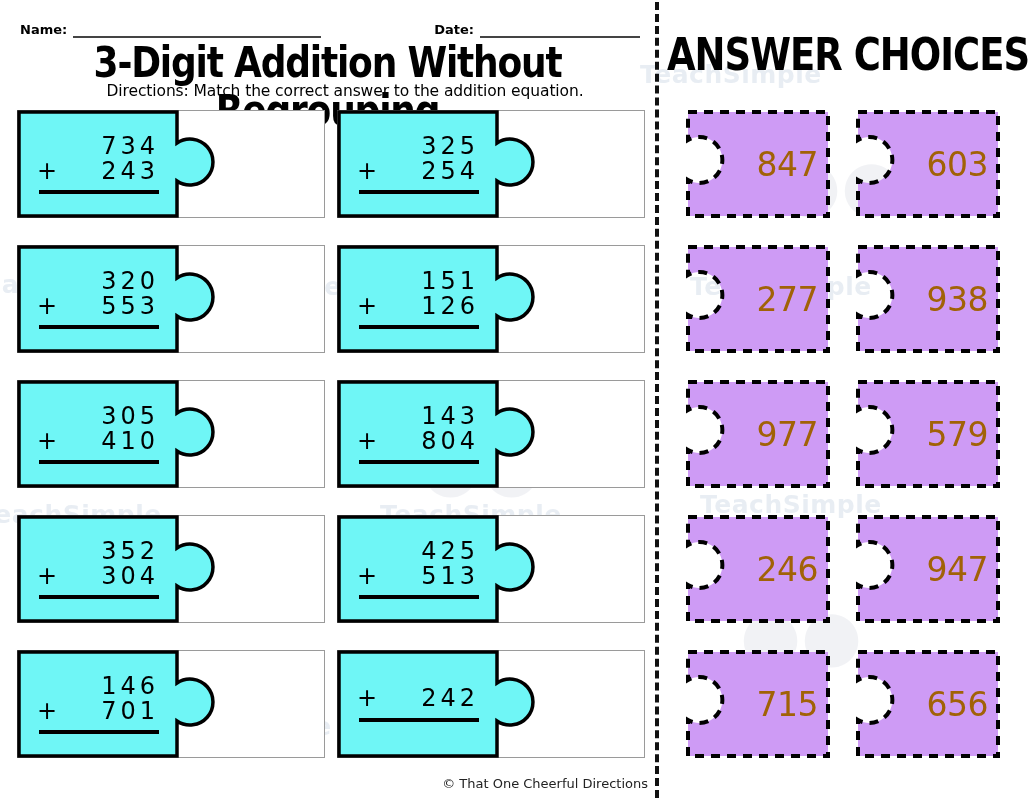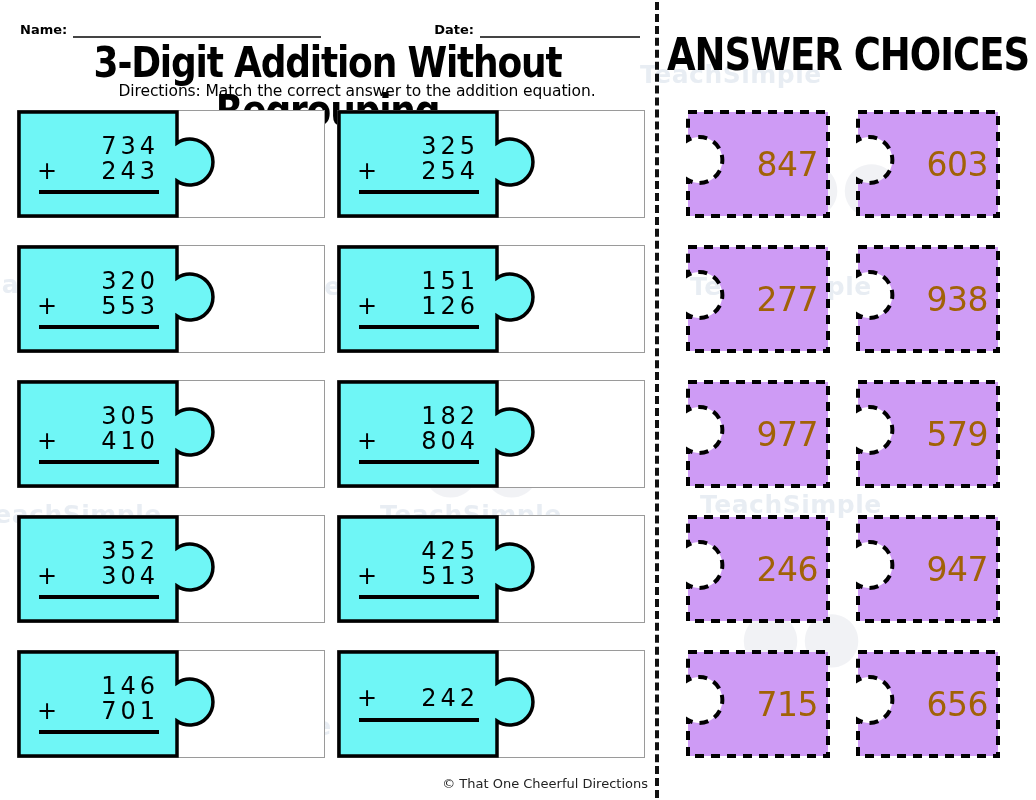--- a/index.html
+++ b/index.html
@@ -100,21 +100,21 @@
     font-size: 36px;
     font-weight: bold;
     letter-spacing: -1.2px;
     color: #000;
     transform: scaleY(1.18);
     transform-origin: center top;
   }
 
   .directions {
     position: absolute;
-    left: 12px;
+    left: 0;
     top: 82px;
     width: 690px;
     text-align: center;
     font-family: "DejaVu Sans", sans-serif;
     font-size: 15.5px;
     color: #000;
     letter-spacing: -0.1px;
   }
 
   
@@ -378,21 +378,21 @@
               </div>
             </div>
           </div>
           <div class="eq-cell col1">
             <div class="eq-outerbox"></div>
             <div class="eq-piece">
               <svg width="215" height="112">
                 <path d="M 2 2 L 160 2 L 160 33 A 23 23 0 1 1 160 71 L 160 106 L 2 106 Z" fill="#6FF6F6" stroke="#000000" stroke-width="3.5" stroke-linejoin="miter"></path>
               </svg>
               <div class="eq-nums">
-                <div class="eq-line-top">182</div>
+                <div class="eq-line-top">143</div>
                 <div class="eq-line-bot"><span class="eq-plus">+</span><span>804</span></div>
                 <div class="eq-rule"></div>
               </div>
             </div>
           </div>
         </div>
         <div class="eq-row">
           <div class="eq-cell col0">
             <div class="eq-outerbox"></div>
             <div class="eq-piece">

